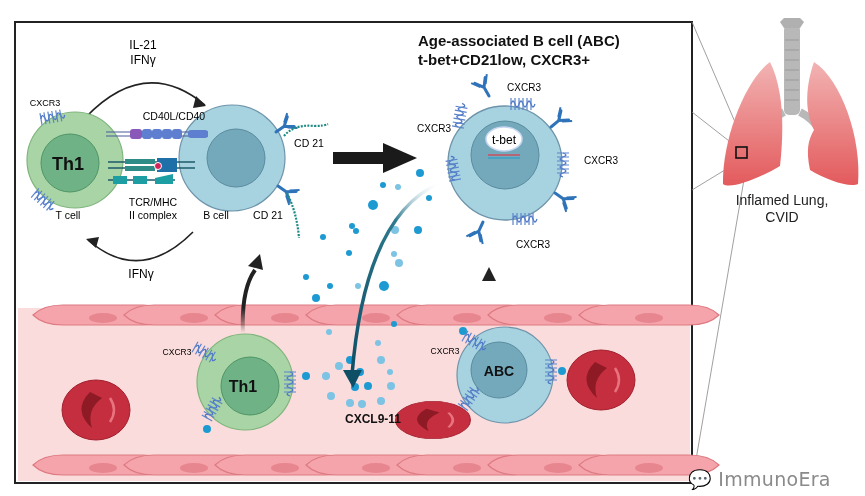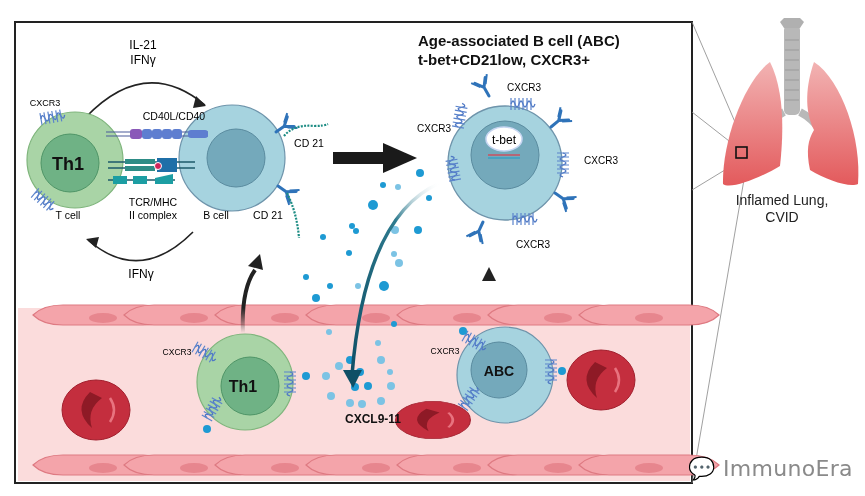--- a/index.html
+++ b/index.html
@@ -1,19 +1,19 @@
 <!DOCTYPE html>
 <html><head>
 <meta charset="utf-8">
 <style>
   html, body { margin: 0; padding: 0; background: #ffffff; }
   body { width: 865px; height: 496px; position: relative; overflow: hidden;
          font-family: "Liberation Sans", sans-serif; color: #222; }
   svg text { font-family: "Liberation Sans", sans-serif; }
-  .wm { position: absolute; left: 688px; top: 456px; font-size: 22px; color: #8a8a8a;
+  .wm { position: absolute; left: 688px; top: 468px; font-size: 19px; color: #8a8a8a;
         font-family: "DejaVu Sans", sans-serif; letter-spacing: 0.3px; }
 </style>
 </head>
 <body>
 
 
 
 <svg width="865" height="496" viewBox="0 0 865 496" xmlns="http://www.w3.org/2000/svg">
   <defs>
     <linearGradient id="lungGrad" x1="0" y1="0" x2="0" y2="1">

